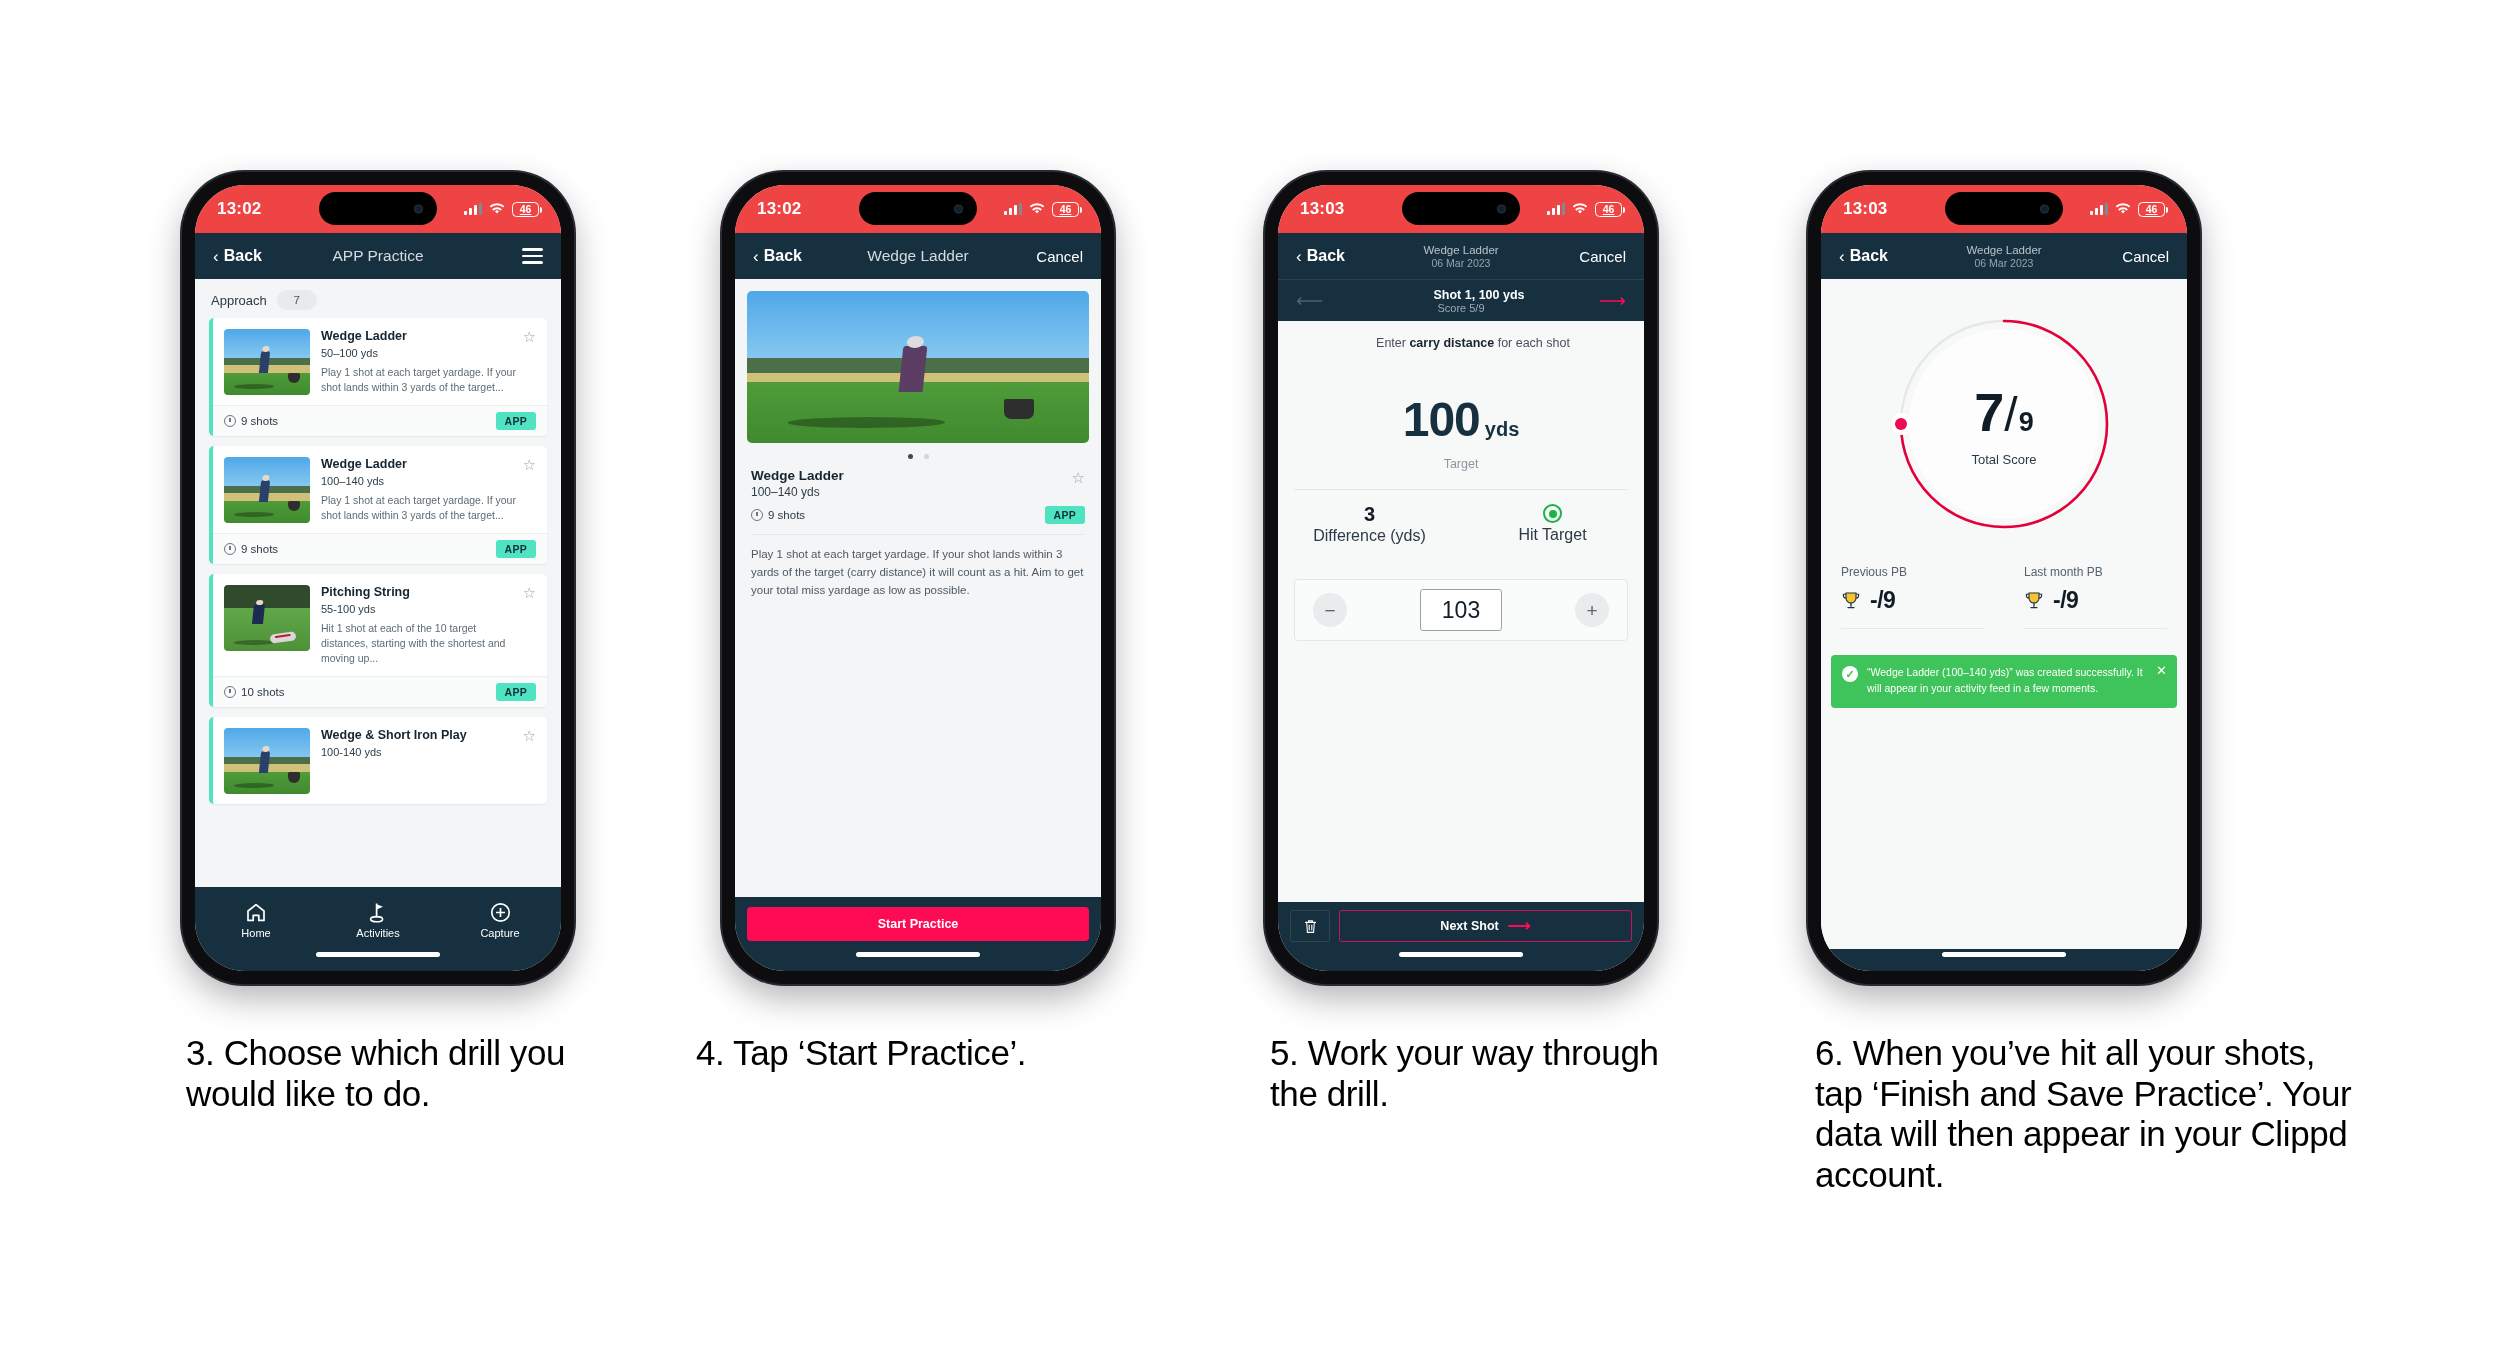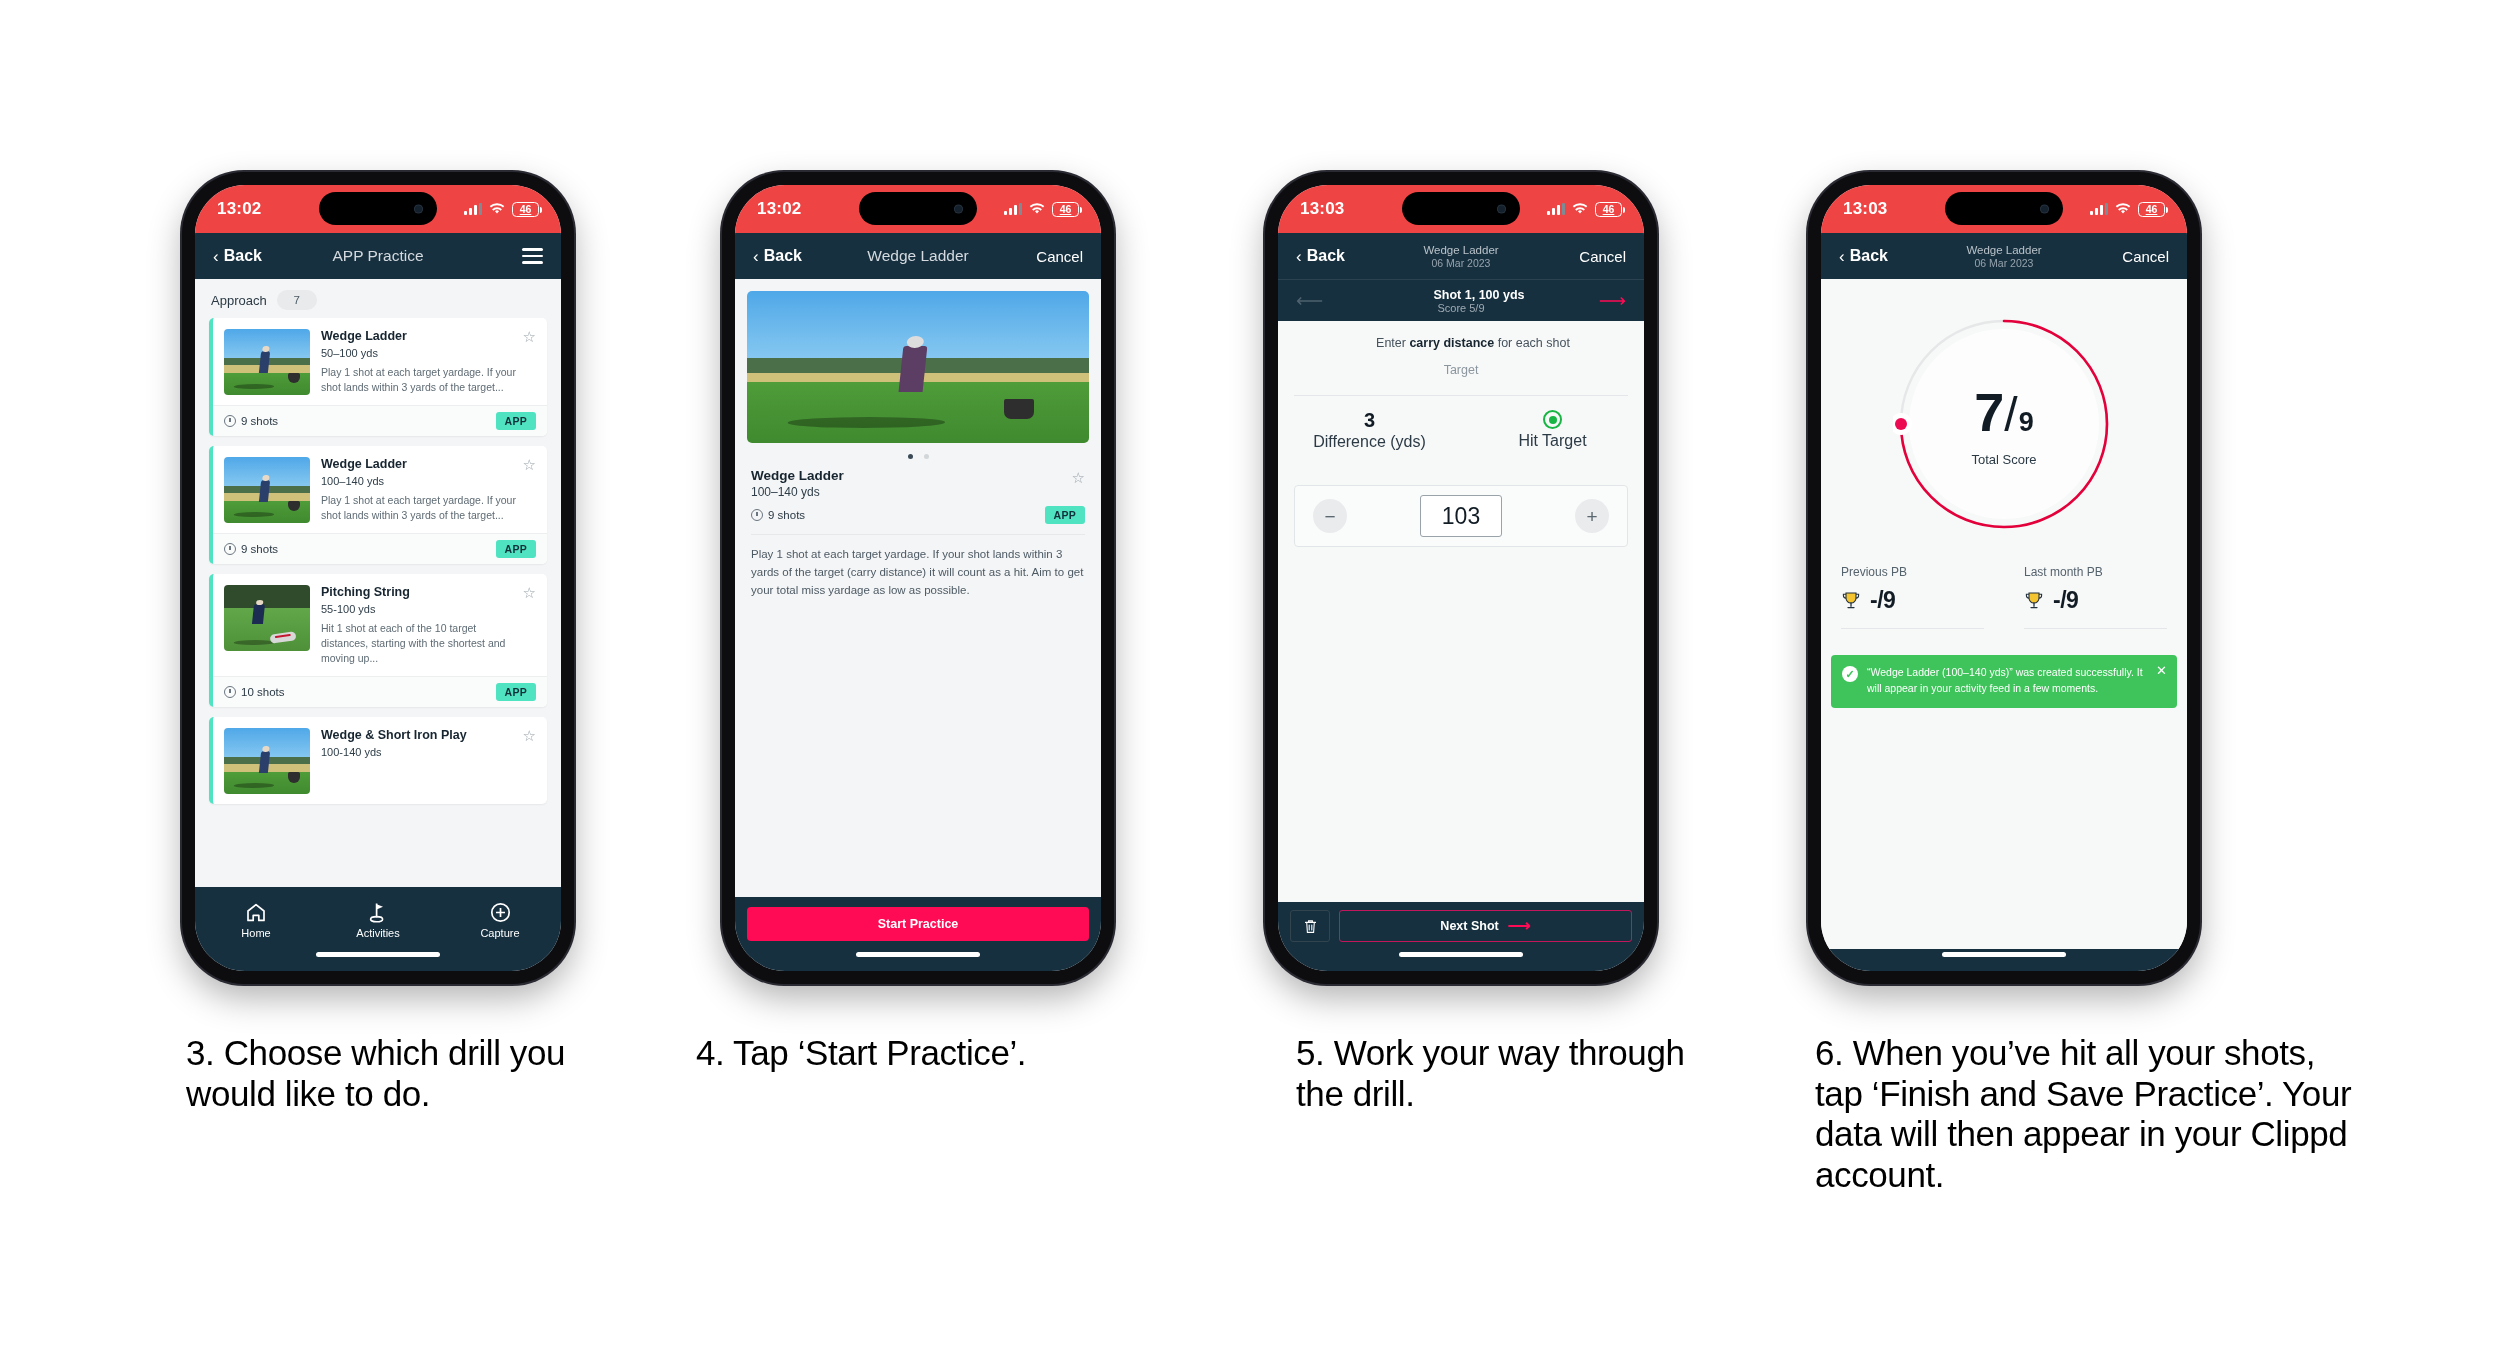--- a/index.html
+++ b/index.html
@@ -548,20 +548,23 @@
           <div class="b">Score 5/9</div>
         </div>
         <div class="arr-r">⟶</div>
       </div>
 
       <div class="screen" style="background:#f7f8f8;">
         <div class="p3-prompt">
           <span>Enter </span><b>carry distance</b><span> for each shot</span>
         </div>
 
+        <div class="p3-big">
+          <span class="n">100</span><span class="u">yds</span>
+        </div>
         <div class="p3-target">Target</div>
 
         <div class="p3-hr"></div>
 
         <div class="p3-stats">
           <div class="p3-stat">
             <div class="v">3</div>
             <div class="l">Difference (yds)</div>
           </div>
           <div class="p3-stat">
@@ -684,16 +687,16 @@
       </div>
 
       <div class="homebar">
           <i></i>
         </div>
     </div>
   </div>
 
   <div class="caption" style="left:186px; top:1033px; width:420px;">3. Choose which drill you would like to do.</div>
   <div class="caption" style="left:696px; top:1033px; width:470px;">4. Tap ‘Start Practice’.</div>
-  <div class="caption" style="left:1296px; top:1033px; width:400px;">5. Work your way through the drill.</div>
+  <div class="caption" style="left:1270px; top:1033px; width:400px;">5. Work your way through the drill.</div>
   <div class="caption" style="left:1815px; top:1033px; width:540px;">6. When you’ve hit all your shots, tap ‘Finish and Save Practice’. Your data will then appear in your Clippd account.</div>
 
 </div>
 
 </body></html>

